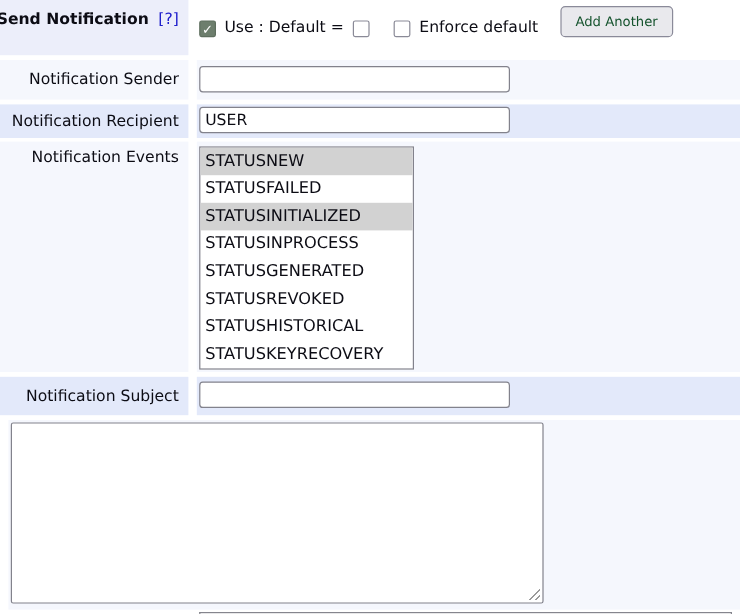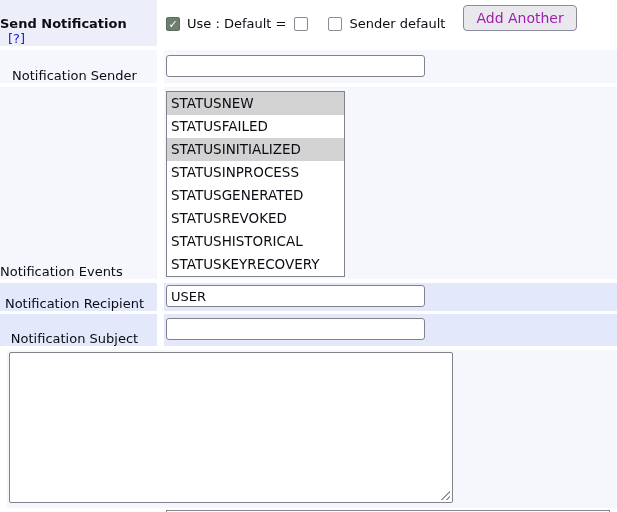--- a/index.html
+++ b/index.html
@@ -2,21 +2,21 @@
 <html><head>
 <meta charset="utf-8">
 <style>
   html,body{margin:0;padding:0;}
   body{
     width:617px;height:512px;position:relative;overflow:hidden;
     background:#ffffff;color:#0c0c14;
     font-family:"DejaVu Sans","Liberation Sans",sans-serif;font-size:13px;
   }
   .row{display:flex;}
-  .cell{box-sizing:border-box;flex-direction:column;}
+  .cell{box-sizing:border-box;}
   .label-cell{
     width:157px;flex:none;display:flex;justify-content:flex-end;
     padding-right:8px;align-items:center;text-align:right;
   }
   .field-cell{flex:1;margin-left:7px;padding-left:2px;}
 
   
   .header-row{height:46px;margin-bottom:4px;}
   .header-row .label-cell{background:#eceefa;align-items:flex-start;padding-top:9px;}
   .header-row .field-cell{background:#ffffff;padding-top:4px;}
@@ -48,21 +48,21 @@
     display:inline-flex;align-items:center;justify-content:center;cursor:pointer;
   }
   .checkbox[data-checked="true"]{background:#6d7e6d;border-color:#5e6e5e;}
   .checkbox[data-checked="true"]::after{
     content:"✓";color:#fff;font-size:11px;font-weight:bold;line-height:1;
   }
   .hdr-text{margin:0 8px 0 7px;white-space:nowrap;}
   .cb-enforce{margin-left:20px;}
   .btn{
     margin-left:10px;height:26px;padding:0 12px;
-    font-family:"DejaVu Sans","Liberation Sans",sans-serif;font-size:14px;color:#a21caf;
+    font-family:"DejaVu Sans","Liberation Sans",sans-serif;font-size:11px;color:#14532d;
     background:#e9e9ed;border:1px solid #8a8a99;border-radius:4px;cursor:pointer;
   }
 
   .text-input{
     width:259px;height:22px;box-sizing:border-box;
     border:1px solid #82828c;border-radius:3px;background:#fff;
     font-family:"DejaVu Sans","Liberation Sans",sans-serif;font-size:13px;color:#0c0c14;
     padding:0 4px;outline:none;
   }
 
@@ -99,53 +99,53 @@
     <div class="cell label-cell">
       <span class="section-title">Send Notification</span>
       <a class="help-link">[?]</a>
     </div>
     <div class="cell field-cell">
       <div class="hdr-controls">
         <span class="checkbox" data-checked="true"></span>
         <span class="hdr-text">Use : Default =</span>
         <span class="checkbox" data-checked="false"></span>
         <span class="checkbox cb-enforce" data-checked="false"></span>
-        <span class="hdr-text">Sender default</span>
+        <span class="hdr-text">Enforce default</span>
         <button class="btn">Add Another</button>
       </div>
     </div>
   </div>
 
   <div class="row sender-row">
     <div class="cell label-cell">Notification Sender</div>
     <div class="cell field-cell">
       <input class="text-input" type="text" value="" style="">
+    </div>
+  </div>
+
+  <div class="row recipient-row">
+    <div class="cell label-cell">Notification Recipient</div>
+    <div class="cell field-cell">
+      <input class="text-input" type="text" value="USER" style="">
     </div>
   </div>
 
   <div class="row events-row">
     <div class="cell label-cell">Notification Events</div>
     <div class="cell field-cell">
       <div class="listbox">
           <div class="opt selected">STATUSNEW</div>
           <div class="opt">STATUSFAILED</div>
           <div class="opt selected">STATUSINITIALIZED</div>
           <div class="opt">STATUSINPROCESS</div>
           <div class="opt">STATUSGENERATED</div>
           <div class="opt">STATUSREVOKED</div>
           <div class="opt">STATUSHISTORICAL</div>
           <div class="opt">STATUSKEYRECOVERY</div>
         </div>
-    </div>
-  </div>
-
-  <div class="row recipient-row">
-    <div class="cell label-cell">Notification Recipient</div>
-    <div class="cell field-cell">
-      <input class="text-input" type="text" value="USER" style="">
     </div>
   </div>
 
   <div class="row subject-row">
     <div class="cell label-cell">Notification Subject</div>
     <div class="cell field-cell">
       <input class="text-input" type="text" value="" style="">
     </div>
   </div>
 

